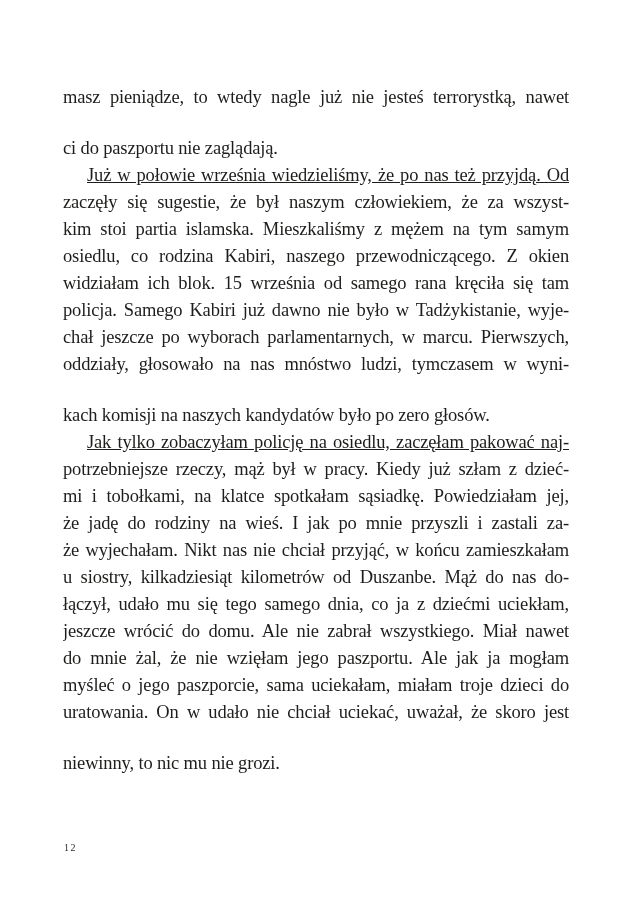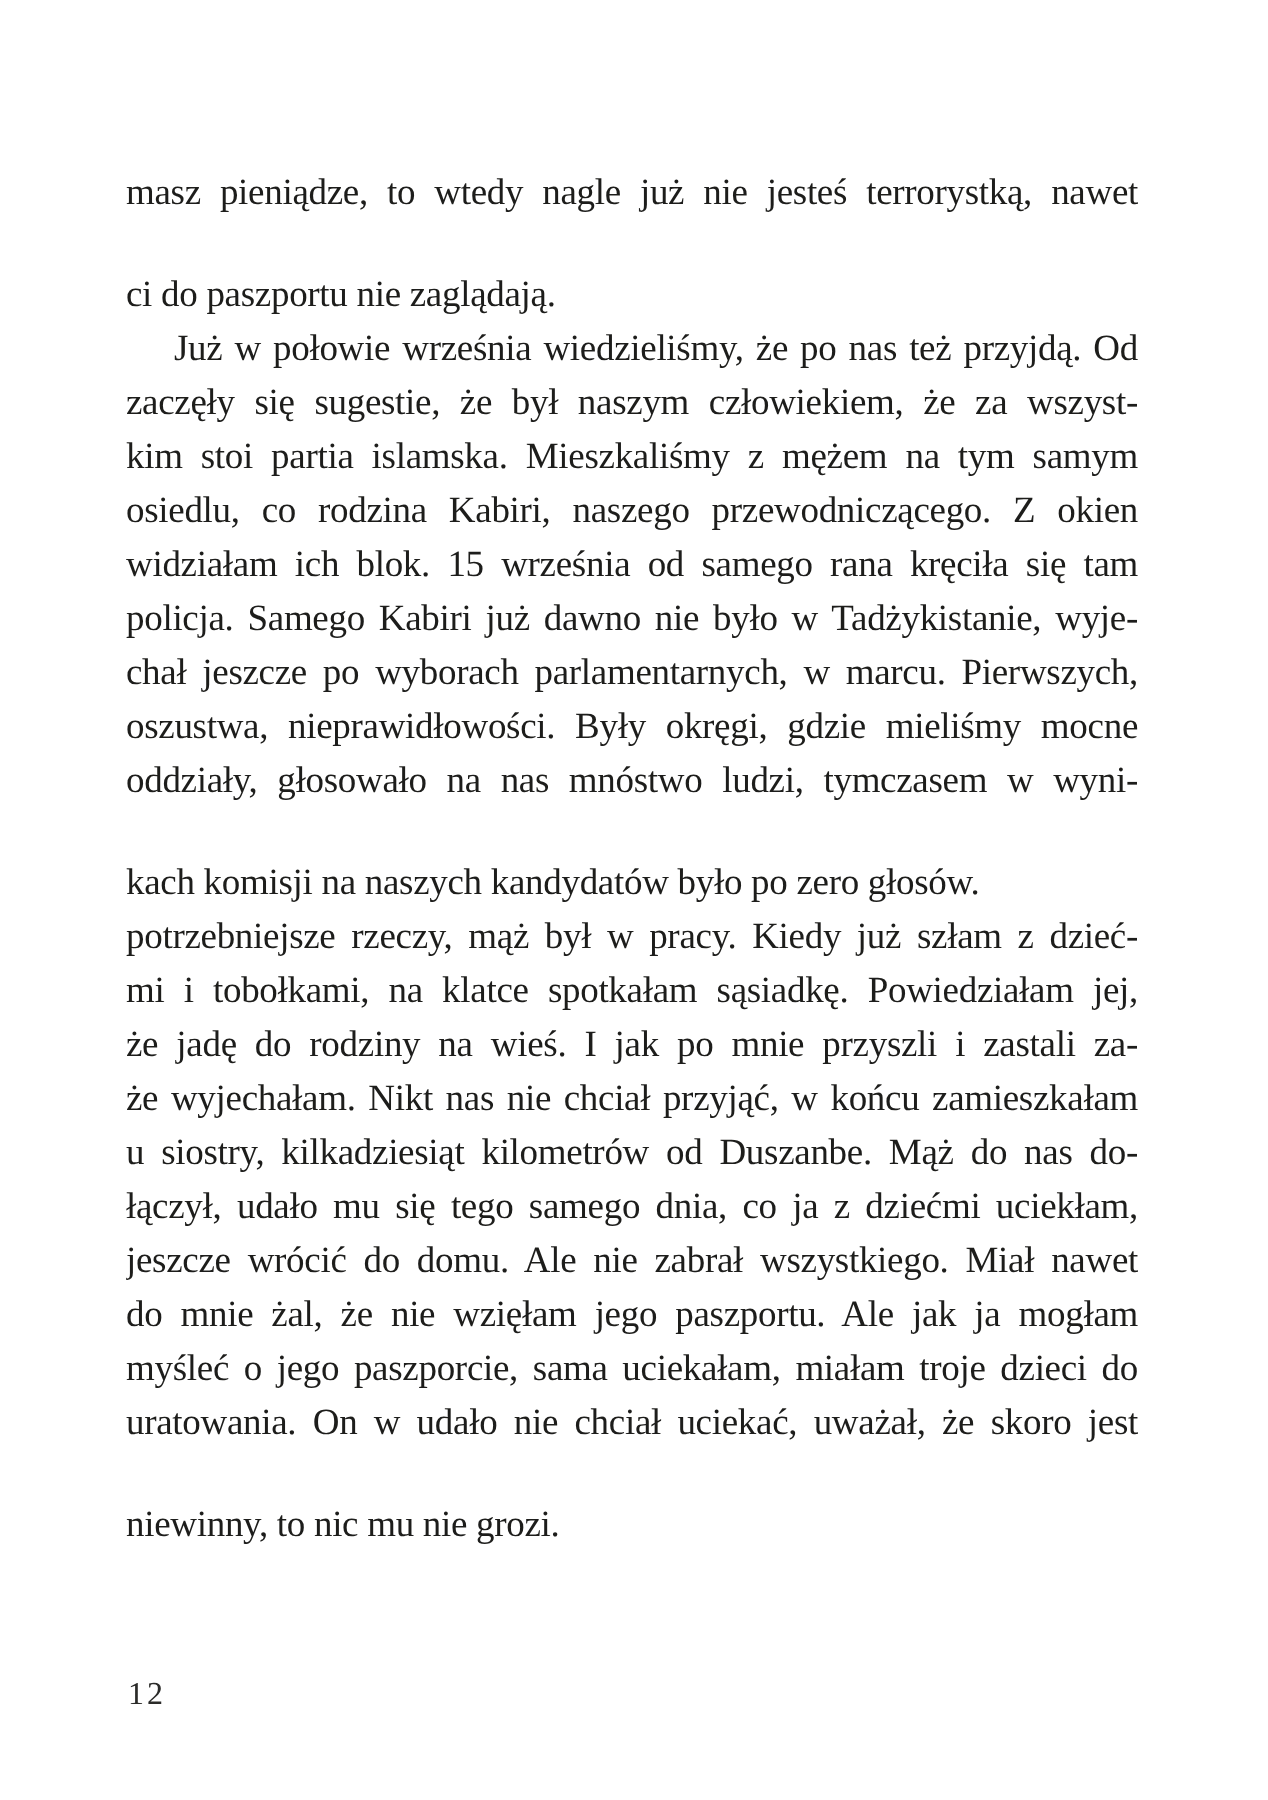--- a/index.html
+++ b/index.html
@@ -39,26 +39,27 @@
     text-align: justify;
     
     text-align-last: justify;
   }
   .line.last {
     text-align-last: left;
     margin-top: 24px;
   }
   .line.indent {
     text-indent: 24px;
+    text-decoration: underline;
   }
   .page-number {
     position: absolute;
     left: 64px;
     top: 840px;
-    font-size: 16px;
+    font-size: 10px;
     line-height: 16px;
     letter-spacing: 1.5px;
     color: #2b2b29;
     font-variant-numeric: oldstyle-nums;
   }
 </style>
 </head>
 <body>
 
 <div class="page" style="background: rgb(255, 255, 255);">
@@ -69,25 +70,25 @@
         <div class="line last">ci do paszportu nie zaglądają.</div>
       </div>
       <div class="paragraph">
         <div class="line indent">Już w połowie września wiedzieliśmy, że po nas też przyjdą. Od</div>
         <div class="line">zaczęły się sugestie, że był naszym człowiekiem, że za wszyst-</div>
         <div class="line">kim stoi partia islamska. Mieszkaliśmy z mężem na tym samym</div>
         <div class="line">osiedlu, co rodzina Kabiri, naszego przewodniczącego. Z okien</div>
         <div class="line">widziałam ich blok. 15 września od samego rana kręciła się tam</div>
         <div class="line">policja. Samego Kabiri już dawno nie było w Tadżykistanie, wyje-</div>
         <div class="line">chał jeszcze po wyborach parlamentarnych, w marcu. Pierwszych,</div>
-        <div class="line">oszustwa, nieprawidłowości. Były okręgi, gdzie mieliśmy mocne</div>
         <div class="line">oddziały, głosowało na nas mnóstwo ludzi, tymczasem w wyni-</div>
         <div class="line last">kach komisji na naszych kandydatów było po zero głosów.</div>
       </div>
       <div class="paragraph">
+        <div class="line indent">Jak tylko zobaczyłam policję na osiedlu, zaczęłam pakować naj-</div>
         <div class="line">potrzebniejsze rzeczy, mąż był w pracy. Kiedy już szłam z dzieć-</div>
         <div class="line">mi i tobołkami, na klatce spotkałam sąsiadkę. Powiedziałam jej,</div>
         <div class="line">że jadę do rodziny na wieś. I jak po mnie przyszli i zastali za-</div>
         <div class="line">że wyjechałam. Nikt nas nie chciał przyjąć, w końcu zamieszkałam</div>
         <div class="line">u siostry, kilkadziesiąt kilometrów od Duszanbe. Mąż do nas do-</div>
         <div class="line">łączył, udało mu się tego samego dnia, co ja z dziećmi uciekłam,</div>
         <div class="line">jeszcze wrócić do domu. Ale nie zabrał wszystkiego. Miał nawet</div>
         <div class="line">do mnie żal, że nie wzięłam jego paszportu. Ale jak ja mogłam</div>
         <div class="line">myśleć o jego paszporcie, sama uciekałam, miałam troje dzieci do</div>
         <div class="line">uratowania. On w udało nie chciał uciekać, uważał, że skoro jest</div>

